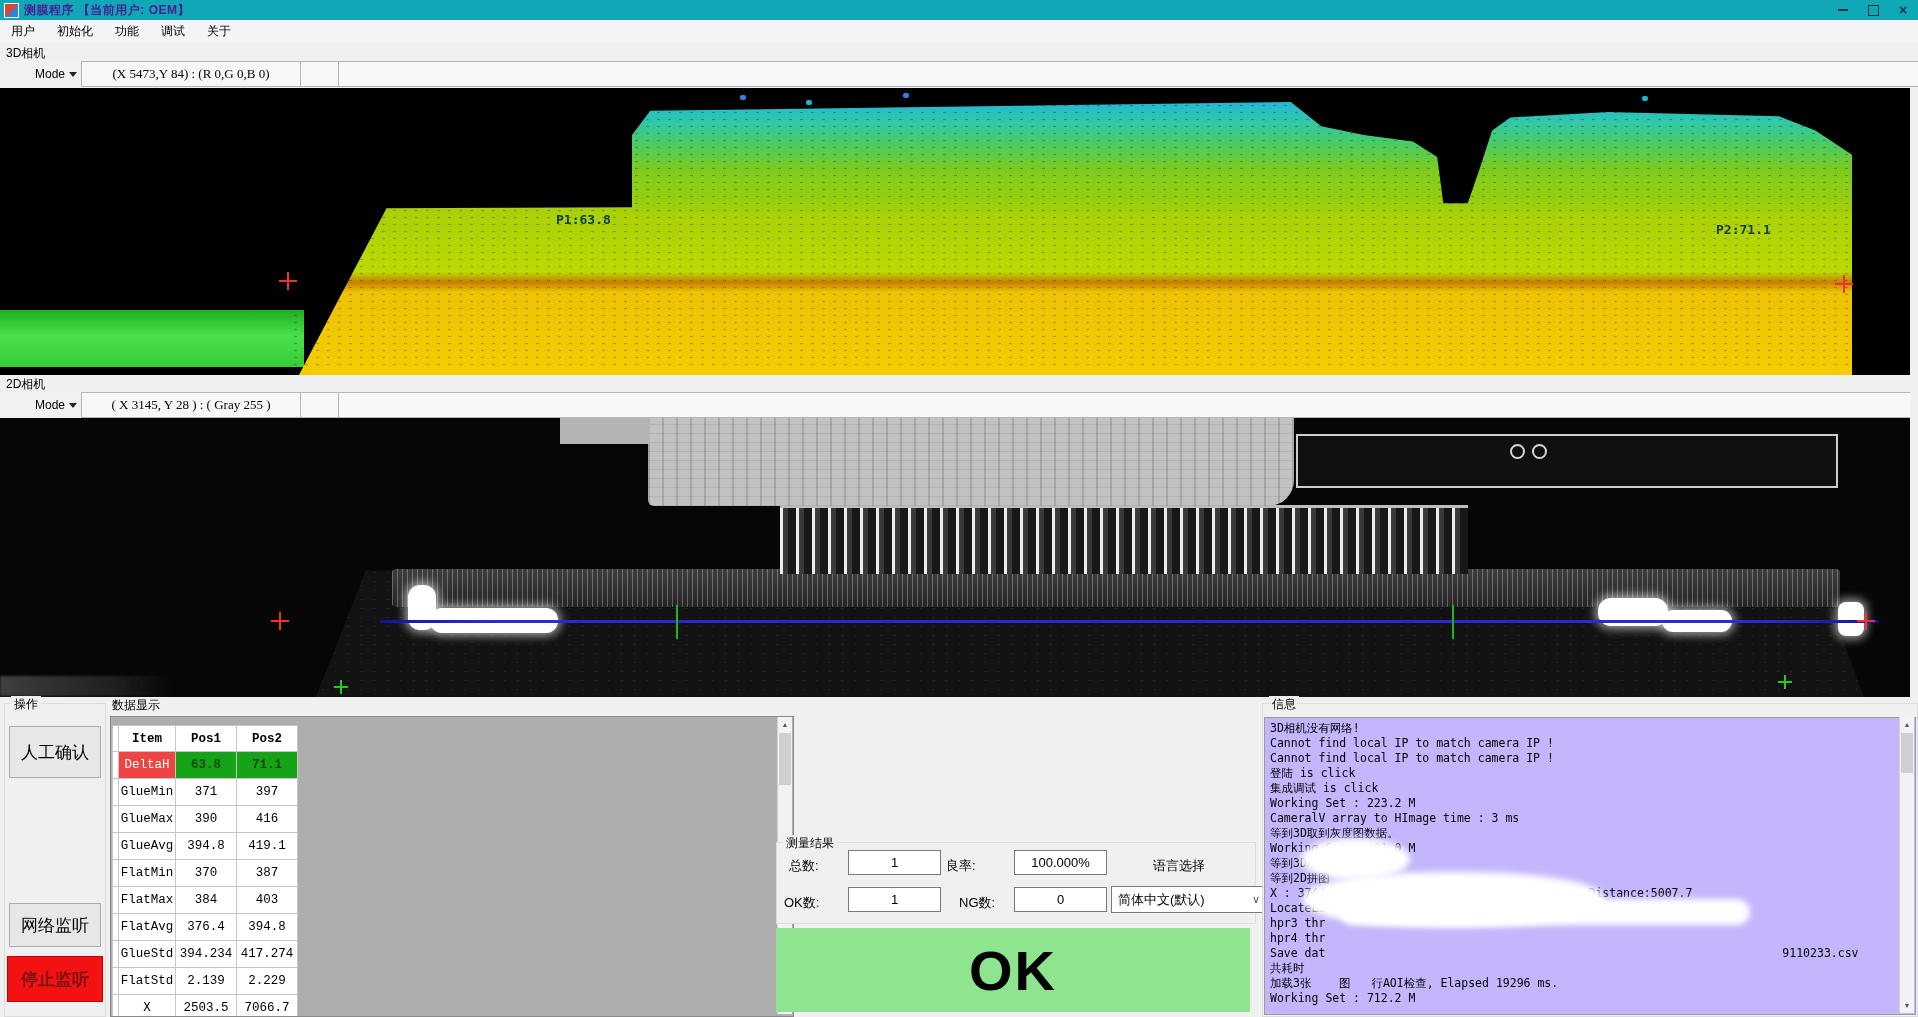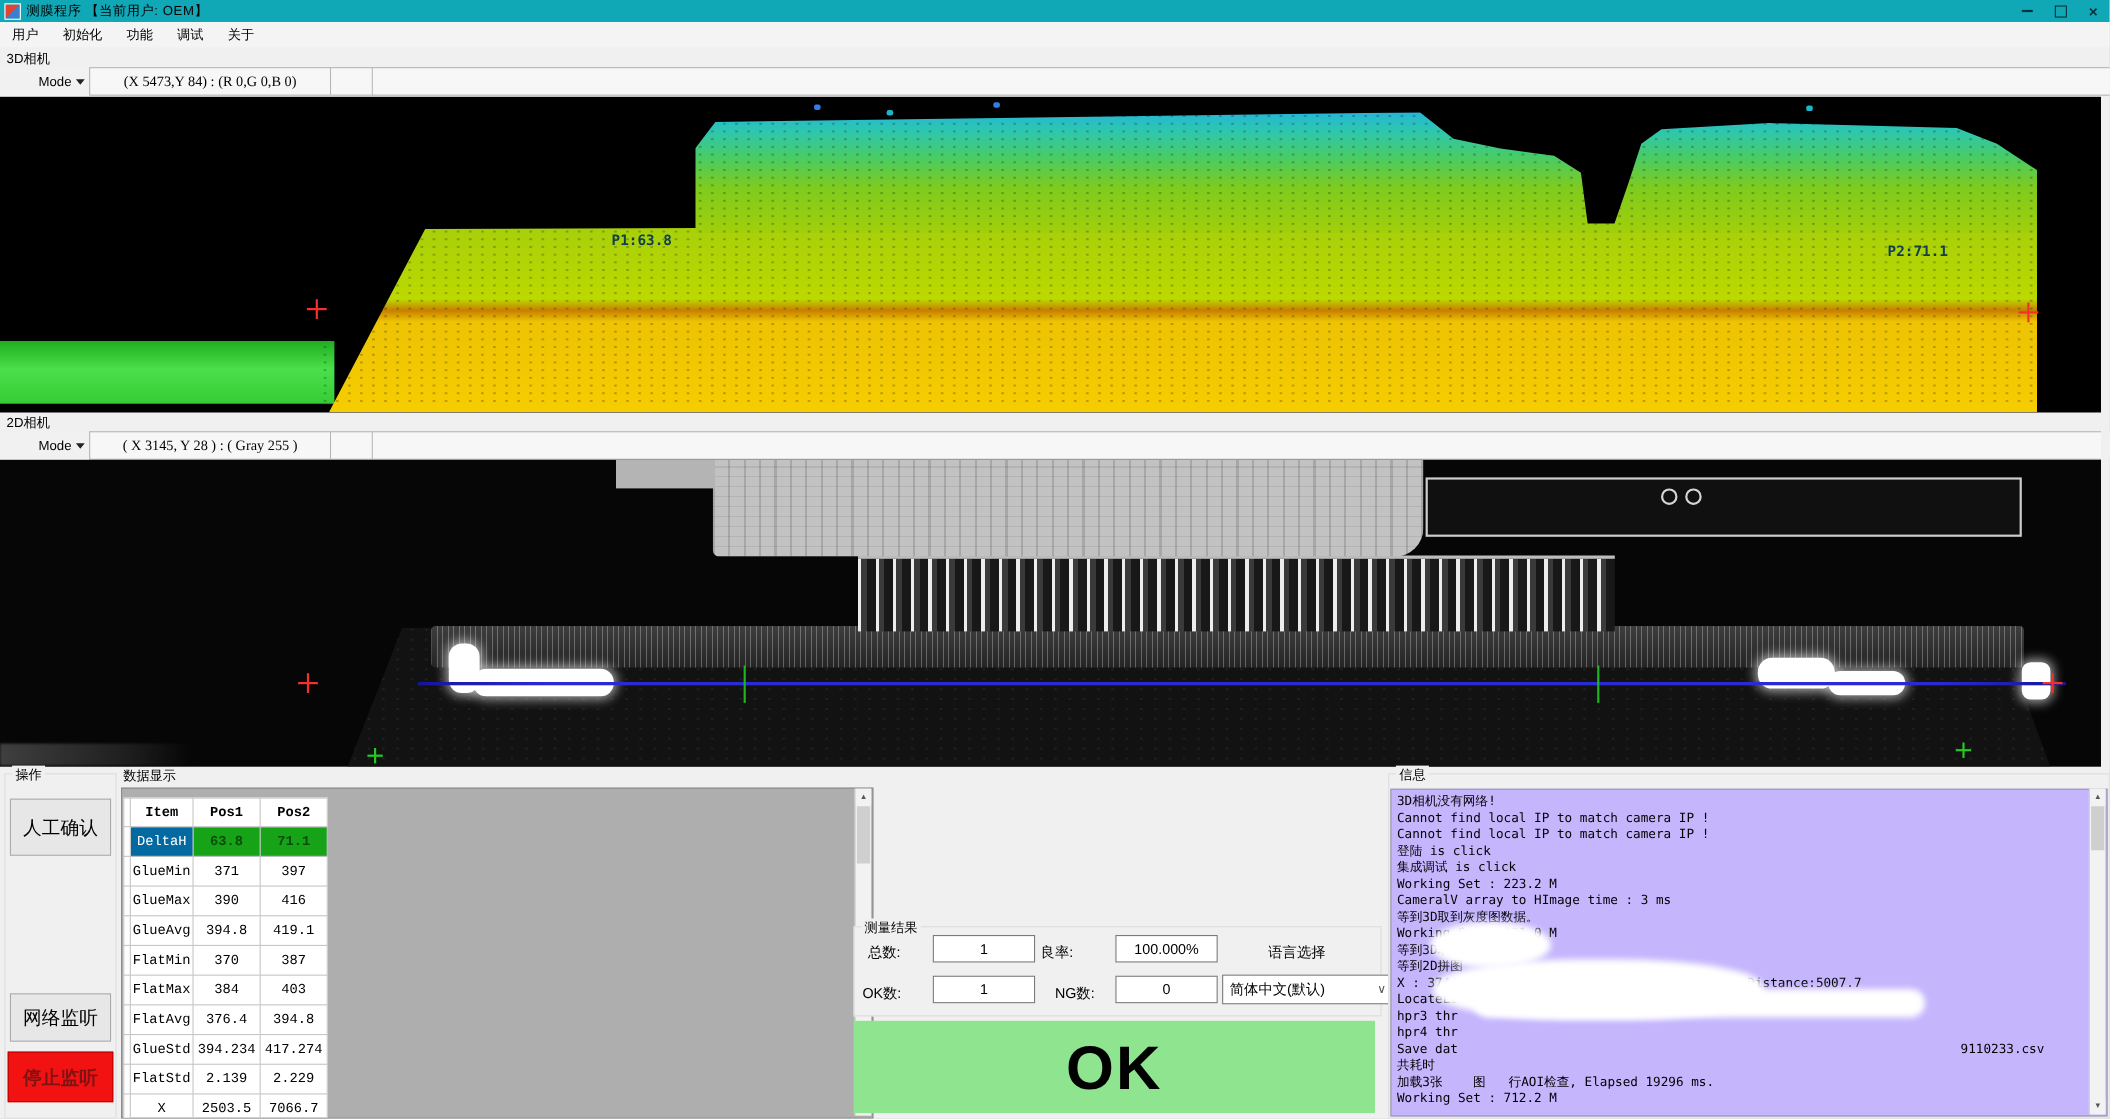--- a/index.html
+++ b/index.html
@@ -5,21 +5,21 @@
   html,body{margin:0;padding:0;background:#d8d8d8;}
   .app{position:relative;width:1918px;height:1017px;background:#f0f0f0;
        font-family:"Liberation Sans",sans-serif;overflow:hidden;color:#000;}
 
   
   .titlebar{position:absolute;left:0;top:0;width:1918px;height:20px;background:#10a7b7;
             display:flex;align-items:center;font-size:12px;}
   .app-icon{width:13px;height:13px;margin:0 5px 0 4px;
             background:linear-gradient(135deg,#e04432 0 50%,#3a7fd0 50% 100%);
             border:1px solid #fff;}
-  .title-text{color:#000000;font-weight:normal;letter-spacing:.5px;}
+  .title-text{color:#4c1d95;font-weight:bold;letter-spacing:.5px;}
   .win-controls{margin-left:auto;display:flex;height:100%;}
   .win-btn{width:30px;height:100%;display:flex;align-items:center;justify-content:center;color:#09333a;}
   .glyph-min{width:10px;height:0;border-bottom:2px solid #09333a;}
   .glyph-max{width:9px;height:9px;border:1.5px solid #09333a;}
   .glyph-close{font-size:14px;font-weight:bold;line-height:1;}
 
   
   .menubar{position:absolute;left:0;top:20px;width:1918px;height:23px;background:#f4f4f4;
            display:flex;align-items:center;font-size:12px;}
   .menu-item{padding:3px 11px;}
@@ -111,21 +111,21 @@
   .dd-title{position:absolute;left:112px;top:697px;font-size:12px;}
   .table-wrap{position:absolute;left:110px;top:716px;width:682px;height:299px;
               background:#aeaeae;border:1px solid #8a8a8a;overflow:hidden;}
   table.meas{border-collapse:collapse;margin:8px 0 0 1px;background:#fff;
              font-family:"Liberation Mono","DejaVu Sans Mono",monospace;font-size:12.5px;}
   table.meas td,table.meas th{border:1px solid #c6c6c6;text-align:center;padding:0;}
   table.meas th{height:25px;font-weight:bold;text-align:center;}
   table.meas td{height:26px;}
   .col-rh{width:5px;background:#fdfdfd;}
   .col-item{width:56px;} .col-p1{width:60px;} .col-p2{width:60px;}
-  tr.hl td.c-item{background:#0369a1;color:#fff;}
+  tr.hl td.c-item{background:#ef4444;color:#fff;}
   tr.hl td.c-p1,tr.hl td.c-p2{background:#17a317;color:#0c4d0c;font-weight:bold;}
   .vscroll{position:absolute;width:14px;background:#f2f2f2;border-left:1px solid #d2d2d2;}
   .vs-data{left:777px;top:717px;height:297px;}
   .vs-info{left:1899px;top:717px;height:296px;}
   .vs-arrow{position:absolute;left:0;width:14px;height:15px;display:flex;align-items:center;
             justify-content:center;font-size:7px;color:#555;background:#f2f2f2;}
   .vs-up{top:0;} .vs-down{bottom:0;}
   .vs-thumb{position:absolute;left:1px;top:16px;width:12px;height:52px;background:#cfcfcf;}
 
   .gb-product{left:776px;top:705px;width:478px;height:132px;}

